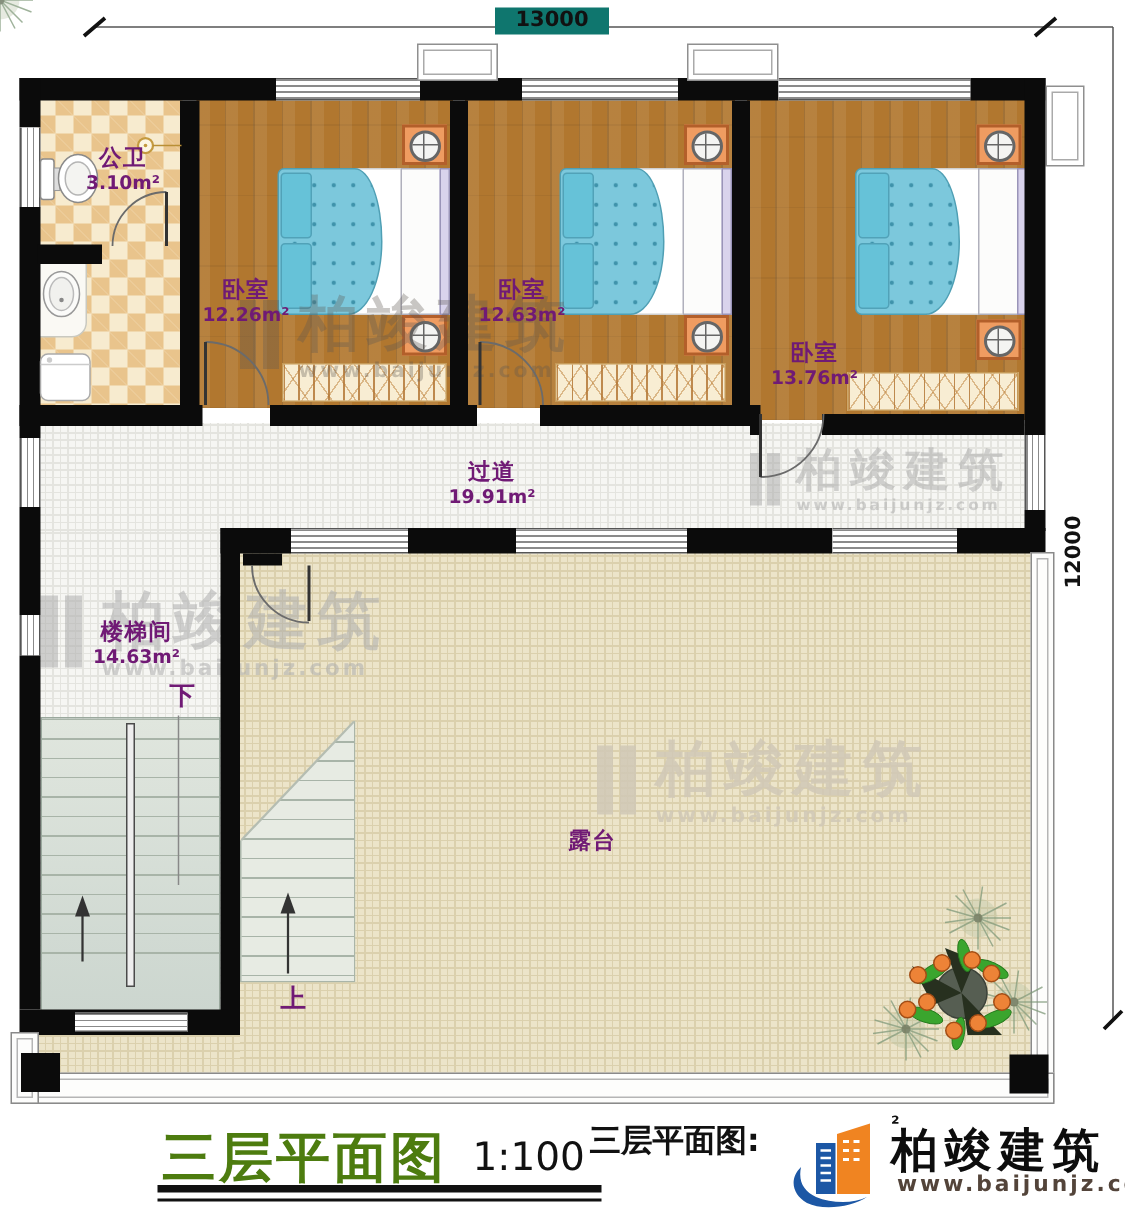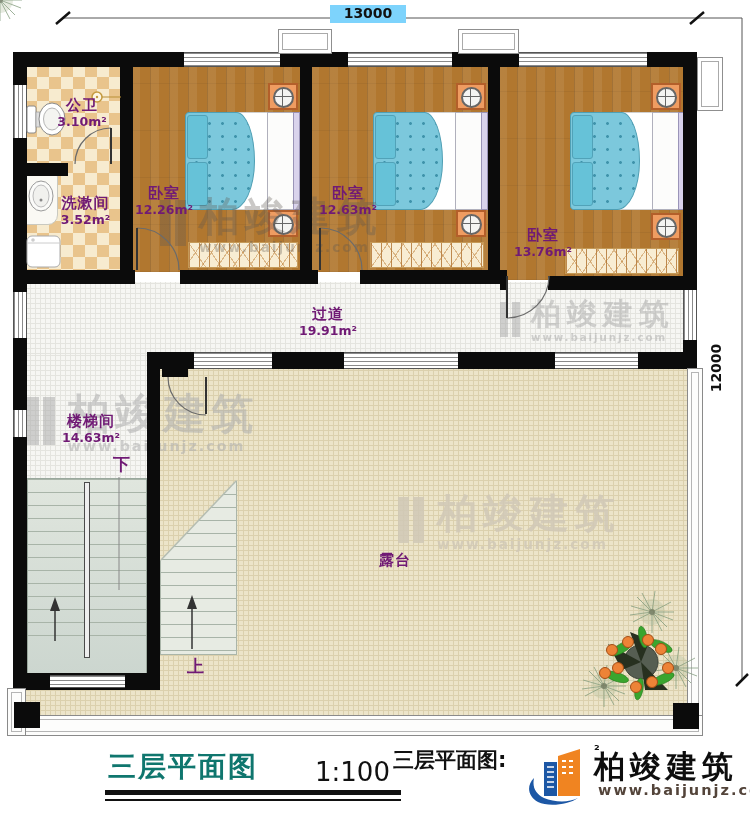--- a/index.html
+++ b/index.html
@@ -54,33 +54,33 @@
   .stairs{background:linear-gradient(180deg,#e0e6de,#ccd6cf);border:1px solid #9aa89d;}
   .steps{background-image:repeating-linear-gradient(180deg,#a8b4a8 0 1px,transparent 1px 13px);}
   .rail{background:#eee;border:1px solid #4a4a4a;}
   .stairs2{background:#e7ebe3;border:1px solid #aab5a9;
     background-image:repeating-linear-gradient(180deg,#a8b4a8 0 1px,transparent 1px 13px);
     clip-path:polygon(0 46%,100% 0,100% 100%,0 100%);}
   
   .rlabel{text-align:center;color:#701a75;font-weight:bold;line-height:1.2;}
   .rname{font-size:15px;letter-spacing:1px;}
   .rarea{font-size:12.5px;}
-  .dimtxt{font-size:14px;color:#111;text-align:center;background:#7dd3fc;}
+  .dimtxt{font-size:14px;color:#111;text-align:center;background:#0f766e;}
   
   .wm{display:flex;gap:7px;align-items:flex-start;pointer-events:none;}
   .wm .wm-icon{display:inline-block;width:.8em;height:1.15em;margin-top:.1em;
     background:linear-gradient(90deg,currentColor 0 34%,transparent 34% 48%,currentColor 48% 82%,transparent 82%);}
   .wm .wm-main{font-weight:bold;letter-spacing:6px;line-height:1;}
   .wm .wm-sub{font-weight:bold;font-size:.34em;letter-spacing:2px;margin-top:3px;}
   .wm1{color:rgba(95,88,82,.33);font-size:40px;}
   .wm2{color:rgba(168,168,168,.5);font-size:30px;}
   .wm3{color:rgba(173,173,173,.55);font-size:42px;}
   .wm4{color:rgba(208,200,182,.85);font-size:40px;}
   
-  .tb-title{font-size:28px;font-weight:600;color:#0f766e;letter-spacing:2px;}
+  .tb-title{font-size:36px;font-weight:600;color:#4d7c0f;letter-spacing:2px;}
   .tb-scale{font-size:26px;color:#111;}
   .tb-line{color:#111;font-size:21px;font-weight:600;}
   .logo-name{font-size:31px;font-weight:800;color:#0d0d0d;letter-spacing:5px;white-space:nowrap;}
   .logo-web{font-size:14.5px;font-weight:bold;color:#53443a;letter-spacing:2px;white-space:nowrap;}
   svg{display:block;}
 </style>
 </head>
 <body>
 
 <div id="stage">
@@ -302,24 +302,20 @@
     </g>
   </svg>
 
   <div class="abs dimtxt" style="left:330px;top:5px;width:76px;height:18px;font-weight:bold;">13000</div>
   <div class="abs dimtxt" style="left:688px;top:360px;width:56px;height:16px;transform:rotate(-90deg);font-weight:bold;background:transparent;">12000</div>
 
   <div class="abs rlabel" style="left:37px;top:96px;width:90px;">
     <div class="rname">公卫</div>
     <div class="rarea">3.10m²</div>
   </div>
-  <div class="abs rlabel" style="left:38px;top:194px;width:95px;">
-    <div class="rname">洗漱间</div>
-    <div class="rarea">3.52m²</div>
-  </div>
   <div class="abs rlabel" style="left:118px;top:184px;width:92px;">
     <div class="rname">卧室</div>
     <div class="rarea">12.26m²</div>
   </div>
   <div class="abs rlabel" style="left:302px;top:184px;width:92px;">
     <div class="rname">卧室</div>
     <div class="rarea">12.63m²</div>
   </div>
   <div class="abs rlabel" style="left:497px;top:226px;width:92px;">
     <div class="rname">卧室</div>

